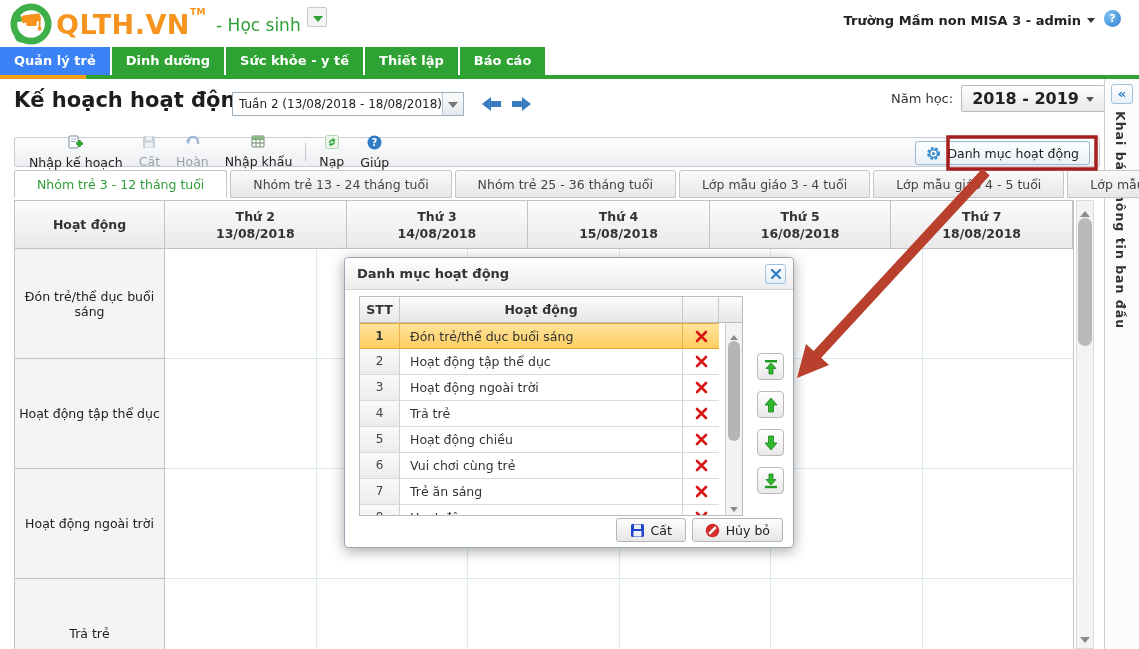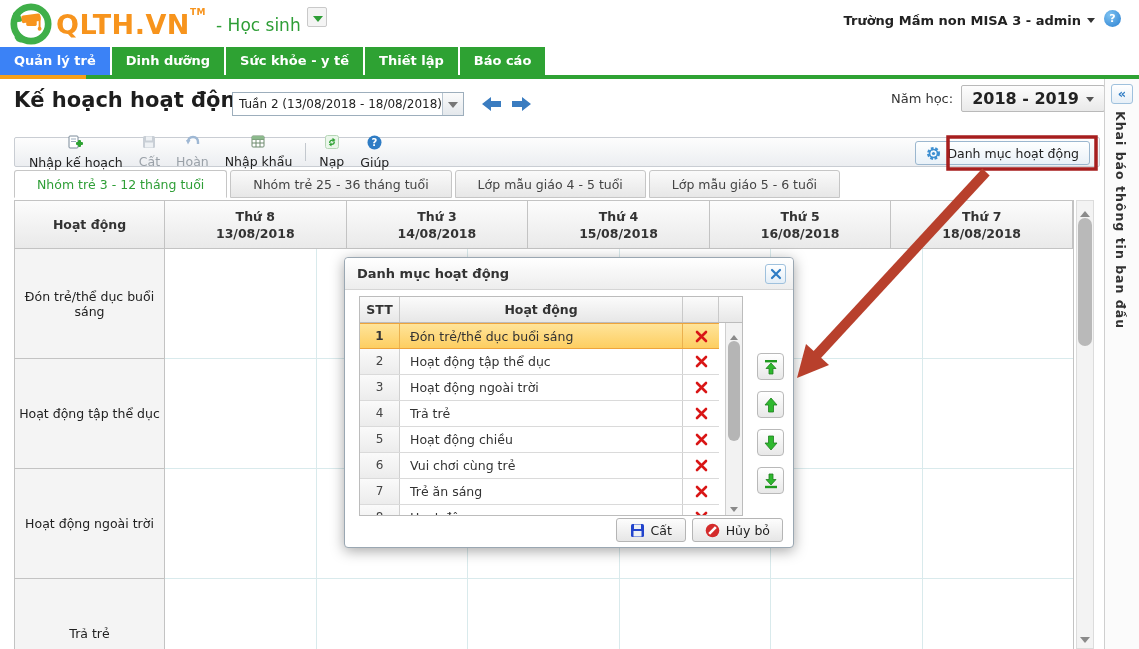--- a/index.html
+++ b/index.html
@@ -255,30 +255,32 @@
           <circle cx="7.5" cy="7.5" r="5" fill="none" stroke="#3D8FD1" stroke-width="3" stroke-dasharray="2.5 1.6"></circle>
           <circle cx="7.5" cy="7.5" r="4" fill="none" stroke="#3D8FD1" stroke-width="1.6"></circle>
           <circle cx="7.5" cy="7.5" r="1.6" fill="#3D8FD1"></circle>
         </svg>
       <span>Danh mục hoạt động</span>
     </div>
   </div>
 
   <div class="classtabs">
     <div class="ctab active">Nhóm trẻ 3 - 12 tháng tuổi</div>
+    <div class="ctab">Nhóm trẻ 13 - 24 tháng tuổi</div>
     <div class="ctab">Nhóm trẻ 25 - 36 tháng tuổi</div>
+    <div class="ctab">Lớp mẫu giáo 3 - 4 tuổi</div>
     <div class="ctab">Lớp mẫu giáo 4 - 5 tuổi</div>
     <div class="ctab">Lớp mẫu giáo 5 - 6 tuổi</div>
   </div>
 
   <div class="sched">
     <div class="srow hdr">
       <div class="scell actcol" style="background:linear-gradient(#fcfcfc,#e9e9e9);">Hoạt động</div>
       <div class="scell">
-          <span>Thứ 8</span>
+          <span>Thứ 2</span>
           <span>13/08/2018</span>
         </div>
       <div class="scell">
           <span>Thứ 3</span>
           <span>14/08/2018</span>
         </div>
       <div class="scell">
           <span>Thứ 4</span>
           <span>15/08/2018</span>
         </div>

